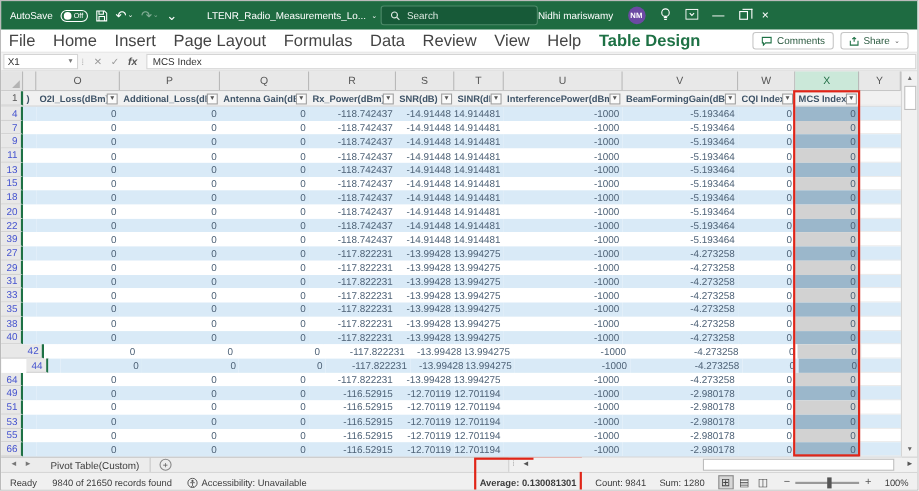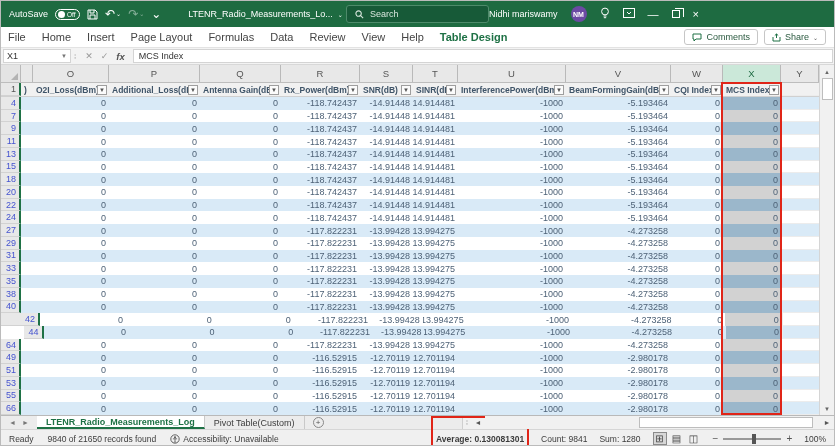--- a/index.html
+++ b/index.html
@@ -18,21 +18,21 @@
   .wbname { margin-left:20px; display:flex; align-items:center; gap:5px; font-size:9px; white-space:nowrap;text-align:center; }
   .searchbox { width:143px; height:18px; background:#175A38; border:1px solid #4e8a6a; border-radius:3px; display:flex; align-items:center; gap:6px; padding:0 8px; color:#d9e6de; font-size:9px; }
   .tb-right { display:flex; align-items:center; gap:13px; flex:1; justify-content:flex-start; }
   .avatar { width:16px; height:16px; border-radius:50%; background:#6B4AA3; color:#fff; font-size:7px; display:flex; align-items:center; justify-content:center; font-weight:bold; }
   .winbtn { font-size:11px; line-height:1; color:#fff; }
   .restore-ic { width:8px; height:8px; border:1px solid #fff; position:relative; }
   .restore-ic::before { content:""; position:absolute; left:2px; top:-3px; width:8px; height:8px; border:1px solid #fff; border-left:none; border-bottom:none; }
 
   
   .ribbon { height:21px; background:#fff; border-bottom:1px solid #e3e3e3; display:flex; align-items:center; padding-left:7px; }
-  .rtabs { display:flex; gap:16px; font-size:11px; color:#444; }
+  .rtabs { display:flex; gap:16px; font-size:15px; color:#444; }
   .rtab.active { color:#1E7145; font-weight:bold; }
   .ribbon-right { margin-left:auto; display:flex; gap:6px; padding-right:8px; }
   .pill-btn { height:16px; border:1px solid #c6c6c6; border-radius:3px; background:#fff; display:flex; align-items:center; gap:4px; padding:0 7px; font-size:9px; color:#2c5b41; }
   .pill-btn svg { display:block; }
 
   
   .fbar { height:17px; background:#f3f3f3; border-bottom:1px solid #d8d8d8; display:flex; align-items:center; padding:1px 0 1px 2px; gap:3px; }
   .namebox { width:68px; height:14px; background:#fff; border:1px solid #d4d4d4; display:flex; align-items:center; font-size:9px; color:#333; padding:0 3px; }
   .namebox .nb-dd { margin-left:auto; color:#777; font-size:6px; }
   .fb-dots { color:#a9a9a9; font-size:8px; letter-spacing:1px; }
@@ -381,21 +381,21 @@
             <div class="dcell" style="width: 79px;">-118.742437</div>
             <div class="dcell" style="width: 53px;">-14.91448</div>
             <div class="dcell" style="width: 45px;">-14.914481</div>
             <div class="dcell" style="width: 108px;">-1000</div>
             <div class="dcell" style="width: 105px;">-5.193464</div>
             <div class="dcell" style="width: 52px;">0</div>
             <div class="dcell xsel" style="width: 58px;">0</div>
             <div class="dcell ycell" style="width: 38px;"></div>
           </div>
           <div class="row w">
-            <div class="gut" style="width: 20px;">24</div>
+            <div class="gut" style="width: 20px;">39</div>
             <div class="sliv" style="width: 12px;"></div>
             <div class="dcell" style="width: 76px;">0</div>
             <div class="dcell" style="width: 91px;">0</div>
             <div class="dcell" style="width: 81px;">0</div>
             <div class="dcell" style="width: 79px;">-118.742437</div>
             <div class="dcell" style="width: 53px;">-14.91448</div>
             <div class="dcell" style="width: 45px;">-14.914481</div>
             <div class="dcell" style="width: 108px;">-1000</div>
             <div class="dcell" style="width: 105px;">-5.193464</div>
             <div class="dcell" style="width: 52px;">0</div>
@@ -637,21 +637,20 @@
     </div>
     <div class="red-overlay"></div>
   </div>
 
   <div class="tabrow">
     <div class="tab-nav">
       <span>◄</span>
       <span>►</span>
     </div>
     <div style="display:flex" id="sheettabs">
-        <div class="stab active">LTENR_Radio_Measurements_Log</div>
         <div class="stab">Pivot Table(Custom)</div>
       </div>
     <span class="newsheet">+</span>
     <div class="hs-wrap">
       <span class="hs-dots">⁞</span>
       <span class="hs-btn">◄</span>
       <div class="hs-track">
           <div class="hs-thumb"></div>
         </div>
       <span class="hs-btn">►</span>

